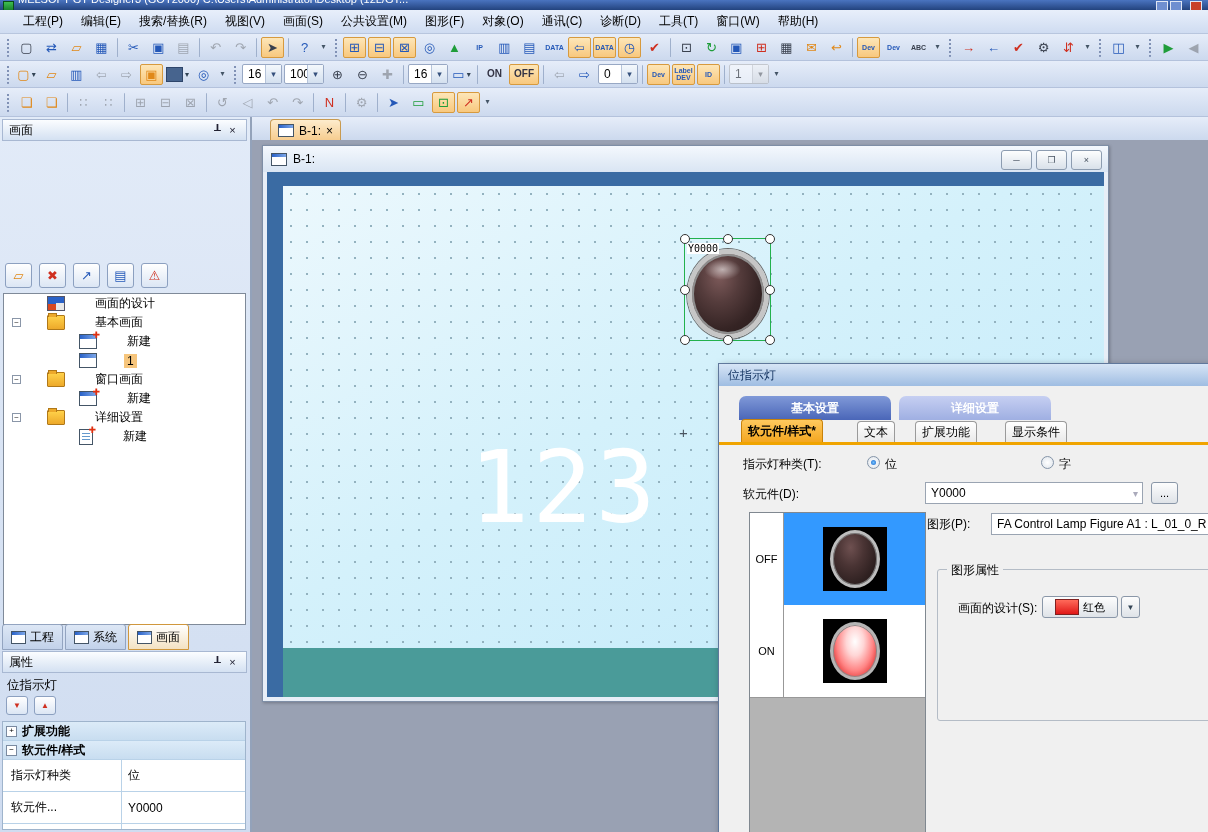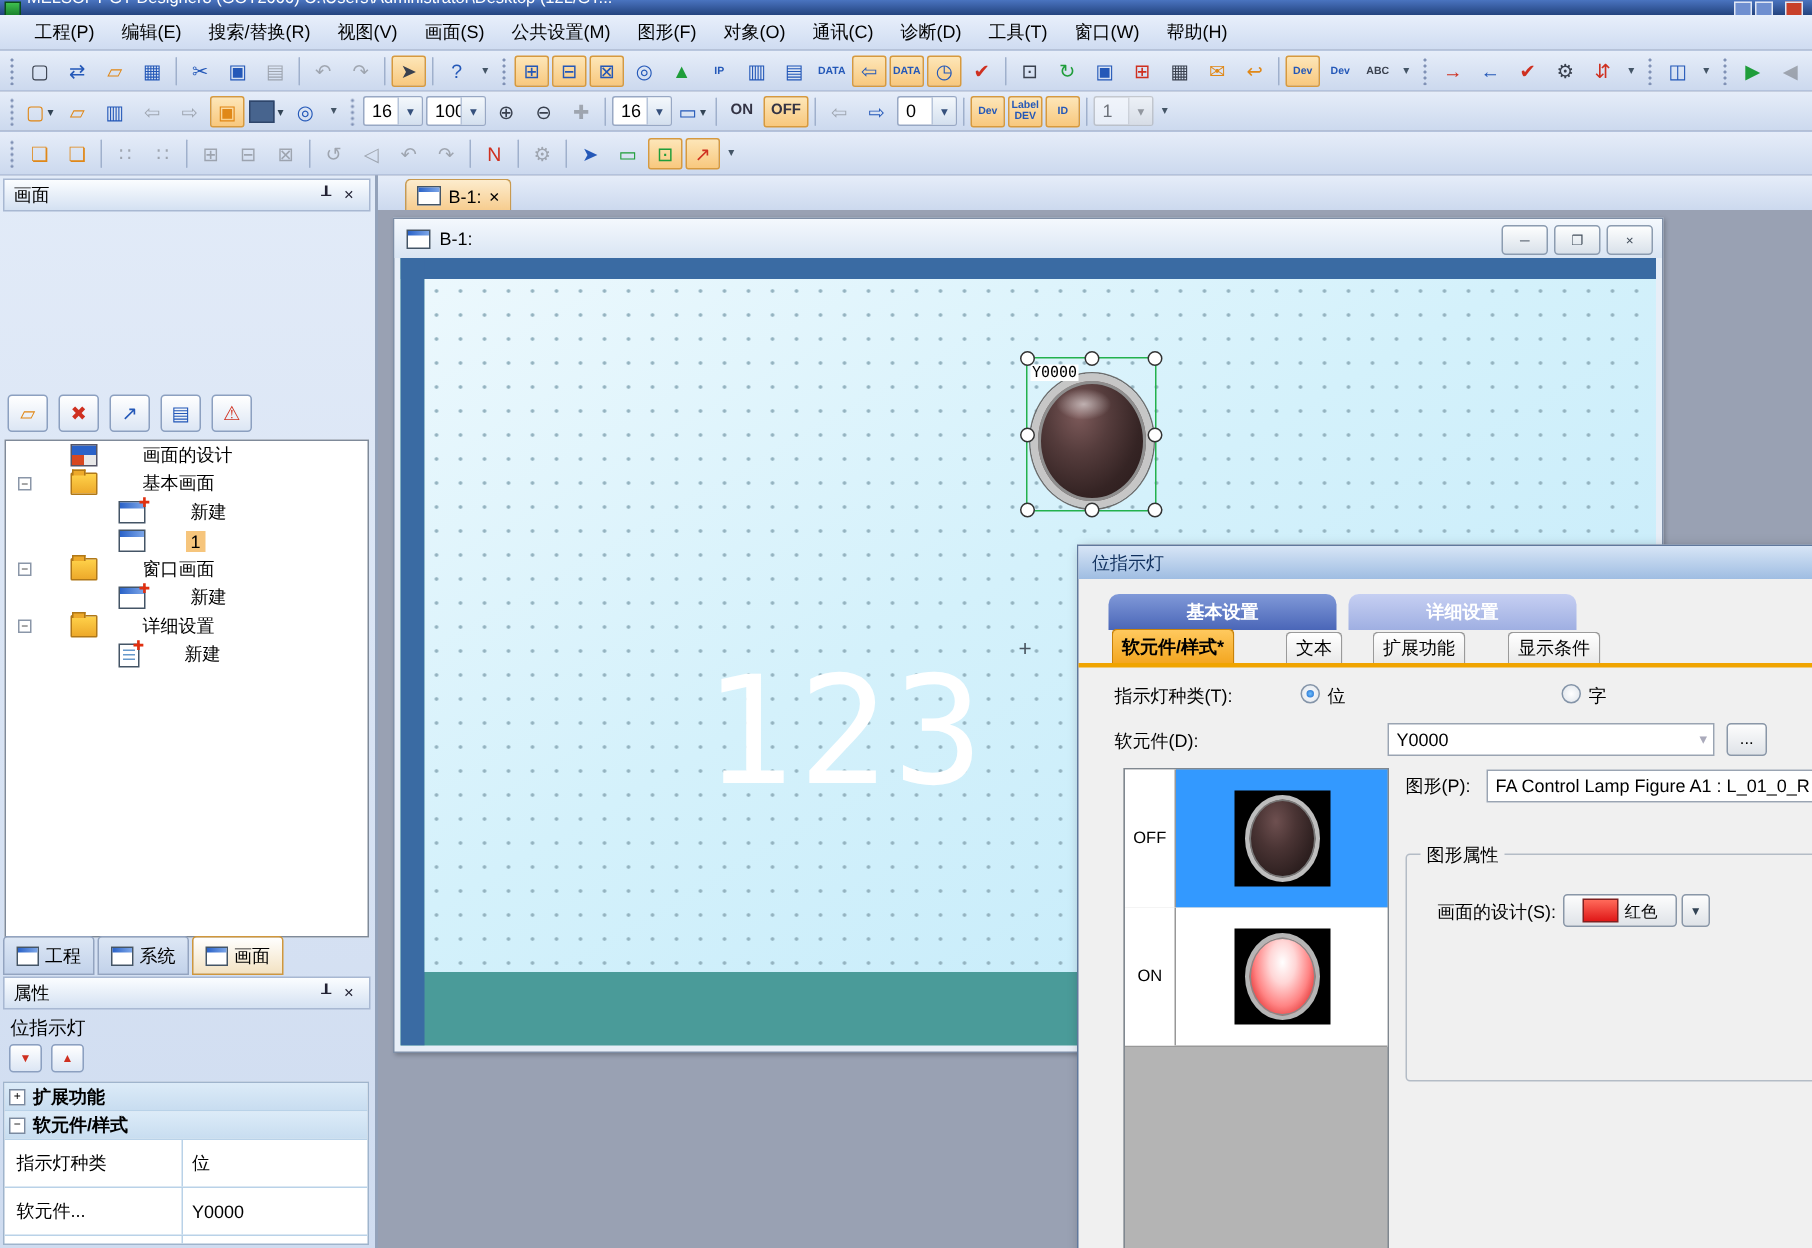--- a/index.html
+++ b/index.html
@@ -901,21 +901,21 @@
       <div class="lrow" style="top:92px;background:#fff">
         <span class="st">ON</span>
         <span class="pv">
           <span class="blacksq">
             <span class="onlamp"></span>
           </span>
         </span>
       </div>
     </div>
 
-    <span class="dlbl" style="left:218px;top:152px">图形(P):</span>
+    <span class="dlbl" style="left:208px;top:152px">图形(P):</span>
     <div id="shapebox">FA Control Lamp Figure A1 : L_01_0_R</div>
 
     <div id="shapegrp">
       <span class="legend">图形属性</span>
       <span class="dlbl" style="left:20px;top:30px">画面的设计(S):</span>
       <div class="dbtn" id="colorbtn">
         <span class="sw"></span>
         <span>红色</span>
       </div>
       <div class="dbtn" id="colordrop">▼</div>

